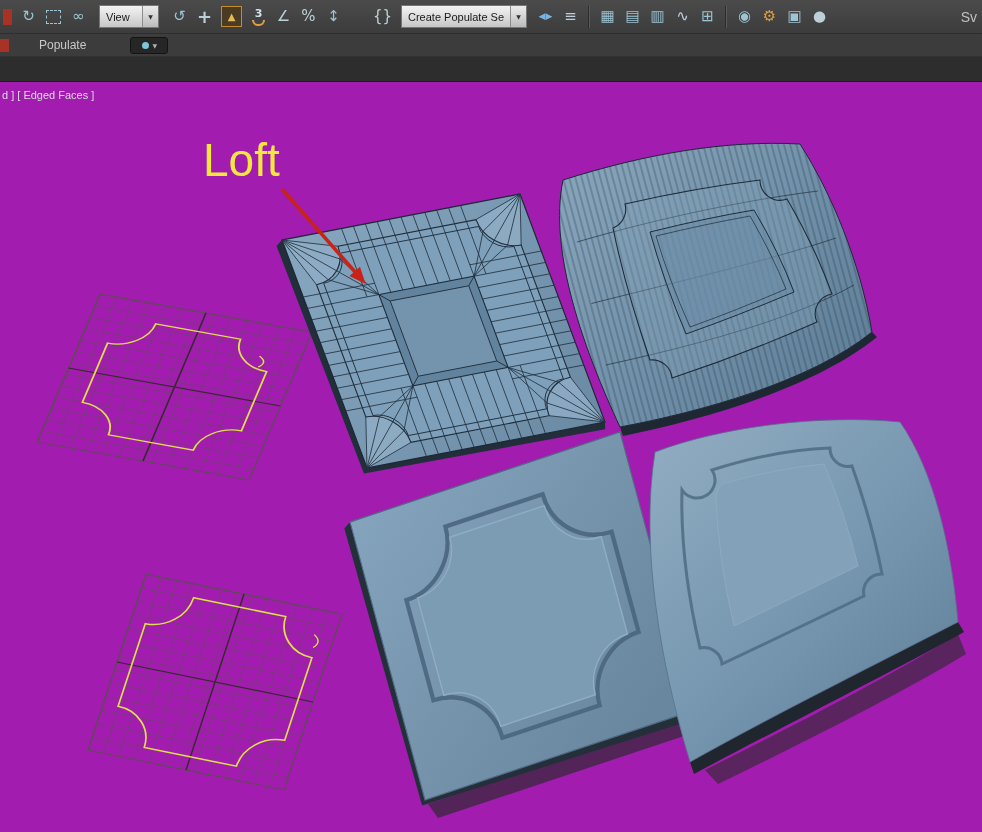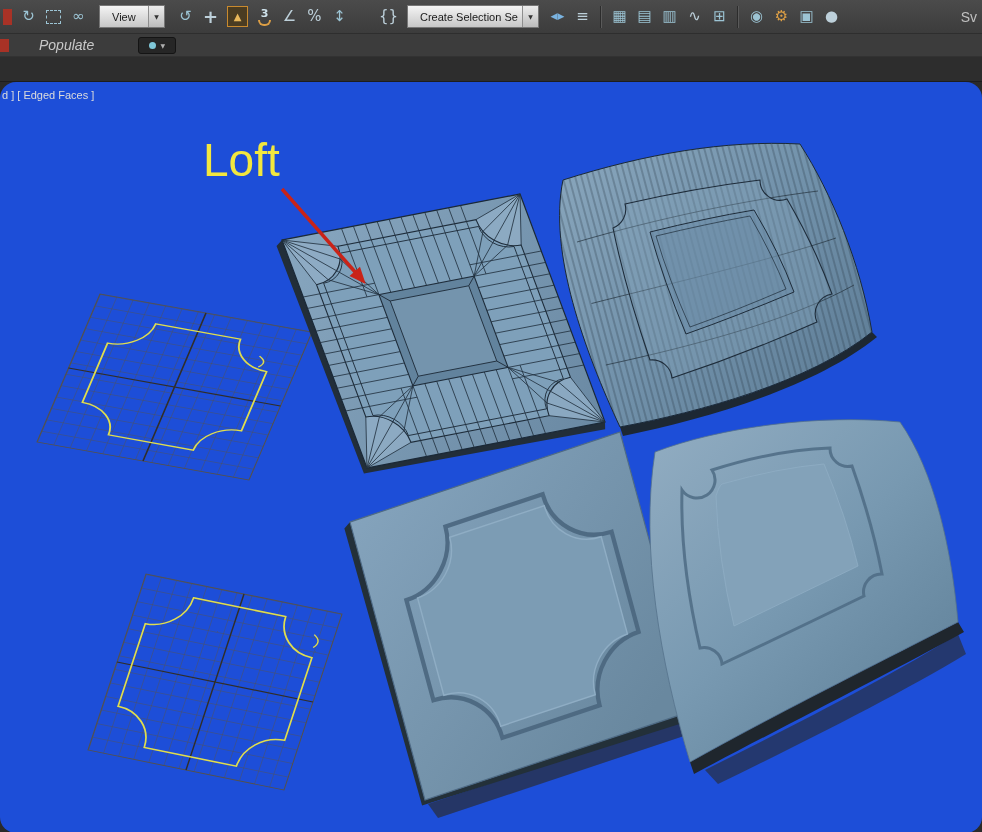--- a/index.html
+++ b/index.html
@@ -26,50 +26,50 @@
     width:19px; height:19px; margin:0 3px;
     border:1px solid #c98a2e; background:#4a3c22;
     color:#e8b75a; font-size:10px;
   }
   .dashbox { width:13px; height:12px; border:1px dashed #9cc4d4; }
   .red-chip { width:9px; height:16px; background:#a83226; flex:0 0 auto; margin-right:3px; }
   .sep { width:1px; height:22px; background:#2c2c2c; border-right:1px solid #5a5a5a; margin:0 4px; flex:0 0 auto; } .gap22 { width:22px; flex:0 0 auto; }
   .dd {
     height:21px; background:linear-gradient(#f4f4f4,#c7c7c7);
     border:1px solid #767676; display:flex; align-items:center;
-    font-size:11px; color:#1a1a1a; flex:0 0 auto;padding-left:6px;
+    font-size:11px; color:#1a1a1a; flex:0 0 auto;
   }
   .dd .val { padding:0 6px; white-space:nowrap; overflow:hidden; flex:1; }
   .dd .arrow {
     width:15px; align-self:stretch; flex:0 0 auto;
     background:linear-gradient(#ececec,#bcbcbc); border-left:1px solid #8e8e8e;
     display:flex; align-items:center; justify-content:center;
     font-size:6px; color:#333; font-family:"DejaVu Sans", sans-serif;
   }
   .dd.view { width:58px; margin:0 7px; }
   .dd.sel  { width:124px; margin:0 5px; }
   .snap3 { display:flex; flex-direction:column; align-items:center; line-height:1; }
   .snap3 .n { font-size:11px; color:#cfe2ec; font-weight:bold; }
   .snap3 .m { width:9px; height:4px; border:2px solid #dd9f45; border-top:none; border-radius:0 0 6px 6px; margin-top:1px; }
   .right-partial { margin-left:auto; color:#c0c0c0; font-size:14px; padding-right:2px; }
   
   .tb2 { height:22px; background:#3c3c3c; border-bottom:1px solid #323232; display:flex; align-items:center; }
   .red-chip2 { width:9px; height:13px; background:#a83226; }
-  .populate { color:#c8c8c8; font-size:14px; margin-left:30px;font-style:italic; }
+  .populate { color:#c8c8c8; font-size:12px; margin-left:30px; }
   .pop-widget {
     margin-left:44px; width:36px; height:15px; background:#262626;
     border:1px solid #141414; border-radius:3px;
     display:flex; align-items:center; justify-content:center; gap:4px;
   }
   .pop-dot { width:7px; height:7px; border-radius:50%; background:#7fc7d8; }
   .caret-sm { font-size:6px; color:#b0b0b0; font-family:"DejaVu Sans", sans-serif; }
   
   .strip { height:24px; background:#2d2d2d; border-bottom:1px solid #1d1d1d; }
   
-  .viewport { position:relative; height:751px; background:#1d4ed8;border-radius:16px; }
+  .viewport { position:relative; height:751px; background:#a21caf; }
   .vp-label { position:absolute; top:7px; left:2px; font-size:11px; color:#dcdcdc; z-index:2; }
   svg { display:block; }
 </style>
 </head>
 <body>
 
 <div class="tb">
   <div class="red-chip"></div>
   <div class="icon">↻</div>
   <div class="icon">
@@ -88,21 +88,21 @@
       <span class="n">3</span>
       <span class="m"></span>
     </span>
   </div>
   <div class="icon light">∠</div>
   <div class="icon light">%</div>
   <div class="icon">↕</div>
   <div class="gap22"></div>
   <div class="icon light">{}</div>
   <div class="dd sel">
-    <span class="val">Create Selection Se</span>
+    <span class="val">Create Populate Se</span>
     <span class="arrow">▼</span>
   </div>
   <div class="icon" style="font-size:9px;color:#7ab3e0">◀▶</div>
   <div class="icon light">≡</div>
   <div class="sep"></div>
   <div class="icon">▦</div>
   <div class="icon">▤</div>
   <div class="icon">▥</div>
   <div class="icon light">∿</div>
   <div class="icon">⊞</div>

